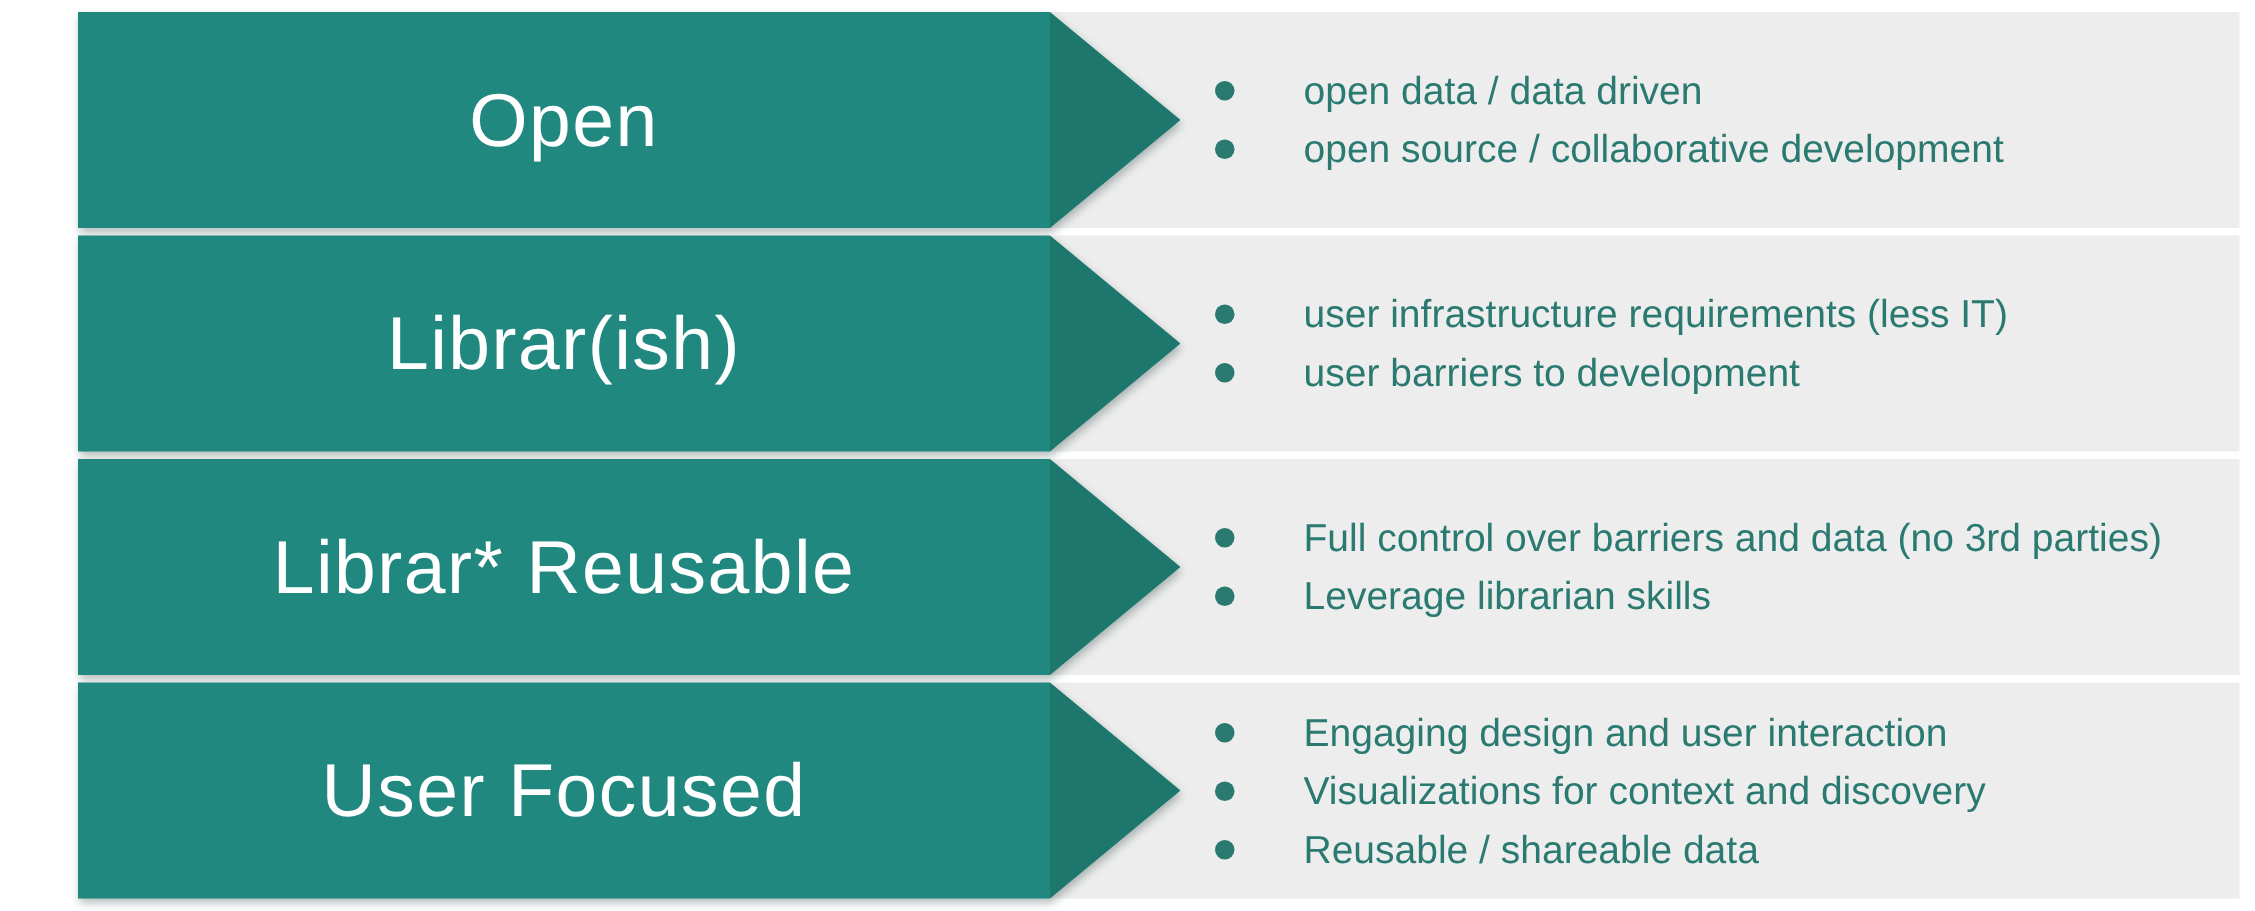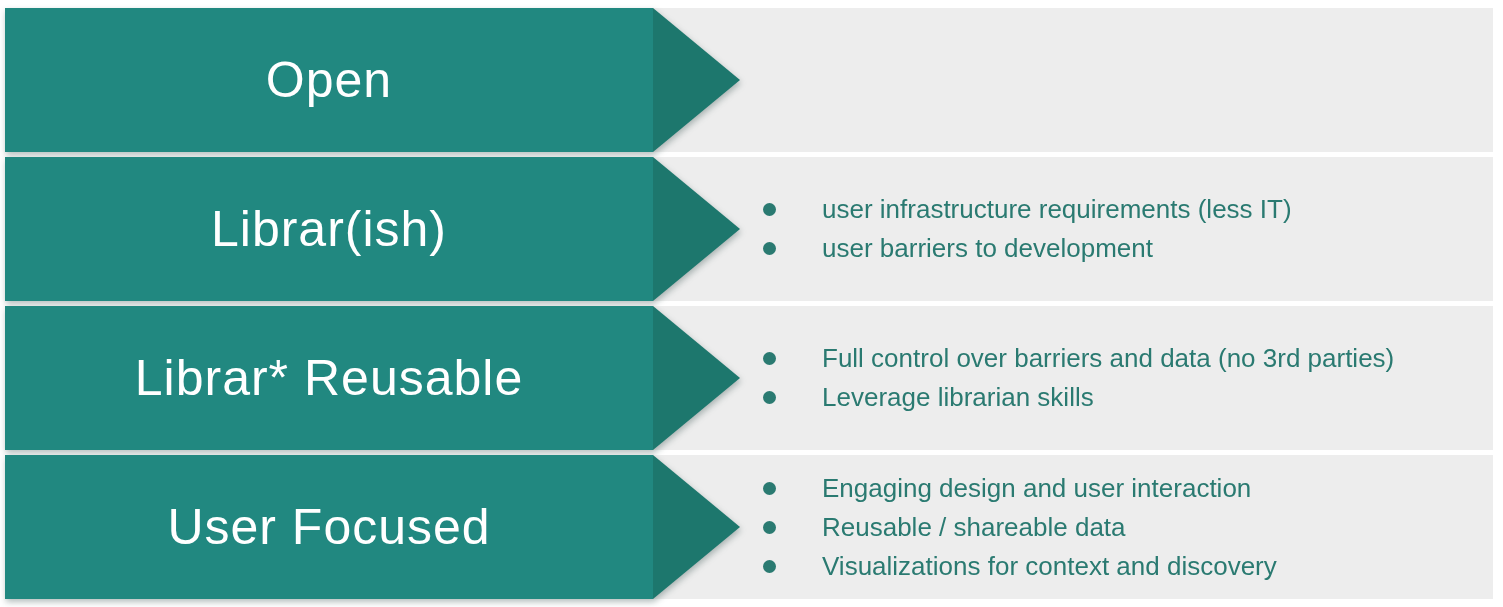--- a/index.html
+++ b/index.html
@@ -14,20 +14,21 @@
   html, body {
     background: var(--page-bg);
     font-family: "Liberation Sans", "DejaVu Sans", sans-serif;
   }
   .slide {
     position: relative;
     width: 1503px;
     height: 607px;
     background: var(--page-bg);
     overflow: hidden;
+    padding-left: 47px;
   }
   .row {
     position: relative;
     height: 144px;
     margin: 0 10px 5px 5px;
     background: var(--band-bg);
   }
   .row:first-child { margin-top: 8px; }
   .arrow {
     position: absolute;
@@ -92,20 +93,30 @@
 
 <div class="slide">
 
   <section class="row">
     <div class="arrow">
       <div class="arrow-body">
         <span class="arrow-label">Open</span>
       </div>
       <div class="arrow-head"></div>
     </div>
+    <ul class="bullets">
+      <li>
+        <span class="dot"></span>
+        <span class="btext">open data / data driven</span>
+      </li>
+      <li>
+        <span class="dot"></span>
+        <span class="btext">open source / collaborative development</span>
+      </li>
+    </ul>
   </section>
 
   <section class="row">
     <div class="arrow">
       <div class="arrow-body">
         <span class="arrow-label">Librar(ish)</span>
       </div>
       <div class="arrow-head"></div>
     </div>
     <ul class="bullets">
@@ -146,22 +157,22 @@
       </div>
       <div class="arrow-head"></div>
     </div>
     <ul class="bullets">
       <li>
         <span class="dot"></span>
         <span class="btext">Engaging design and user interaction</span>
       </li>
       <li>
         <span class="dot"></span>
-        <span class="btext">Reusable / shareable data</span>
+        <span class="btext">Visualizations for context and discovery</span>
       </li>
       <li>
         <span class="dot"></span>
-        <span class="btext">Visualizations for context and discovery</span>
+        <span class="btext">Reusable / shareable data</span>
       </li>
     </ul>
   </section>
 
 </div>
 
 </body></html>

